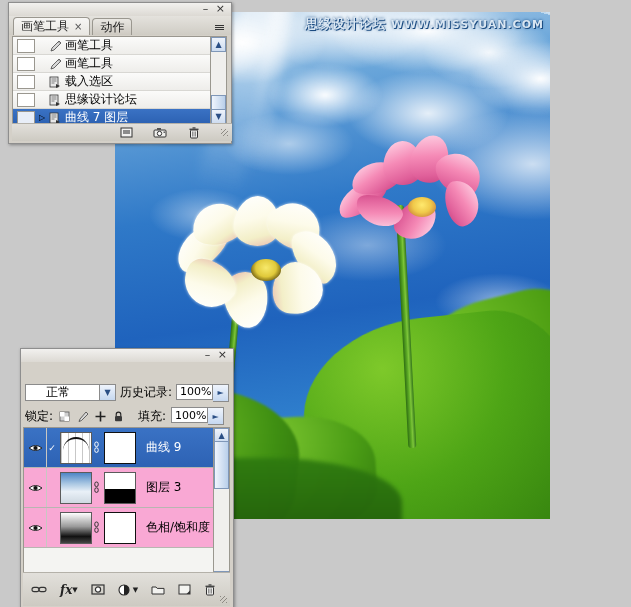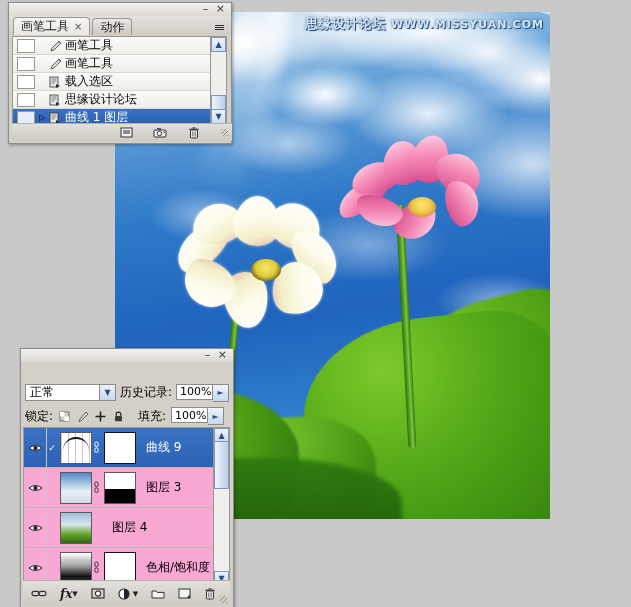--- a/index.html
+++ b/index.html
@@ -209,21 +209,21 @@
 
   
   #layers-panel{left:20px;top:348px;width:212px;height:258px;}
   #layers-modes{
     position:absolute;left:0;top:32px;width:212px;height:23px;
     display:flex;align-items:center;padding:0 4px;box-sizing:border-box;gap:4px;
     background:#d4d0c8;
   }
   .combo{
     width:100px;height:17px;background:#fff;border:1px solid #8b8b8b;
-    display:flex;align-items:center;position:relative;font-size:12px;padding-left:4px;box-sizing:border-box;
+    display:flex;align-items:center;position:relative;font-size:12px;padding-left:20px;box-sizing:border-box;
   }
   .combo .arrow{
     position:absolute;right:0;top:0;width:15px;height:15px;
     background:linear-gradient(180deg,#eff4fc,#c6d8f0);border-left:1px solid #8b8b8b;
     display:flex;align-items:center;justify-content:center;font-size:8px;color:#2b4f85;
   }
   .fieldlabel{font-size:12px;white-space:nowrap;}
   .numfield{
     width:37px;height:16px;background:#fff;border:1px solid #8b8b8b;
     font-size:11px;display:flex;align-items:center;padding-left:3px;box-sizing:border-box;
@@ -270,21 +270,21 @@
   .thumb.mask-white{background:#fff;border:1px solid #111;}
   .thumb.mask-sky{background:linear-gradient(180deg,#fff 0 55%,#000 55% 100%);}
   .chainlink{width:9px;flex:none;display:flex;align-items:center;justify-content:center;font-size:10px;color:#333;}
   .layer-name{padding-left:10px;font-size:12px;white-space:nowrap;}
   .layer-row.selected .layer-name{color:#fff;}
   #layers-scroll{
     position:absolute;right:3px;top:78px;width:15px;height:158px;
     background:#f0efed;border:1px solid #9a978f;
   }
   #layers-bottombar{
-    position:absolute;left:2px;bottom:1px;width:207px;height:26px;
+    position:absolute;left:2px;bottom:1px;width:207px;height:34px;
     display:flex;align-items:center;gap:13px;padding-left:8px;box-sizing:border-box;
     background:linear-gradient(180deg,#e2e0db,#cdcac2);
     border-top:1px solid #b4b1a9;
   }
   .lbtn{height:14px;display:flex;align-items:center;justify-content:center;font-size:11px;color:#222;}
   #layers-bottombar .grip{position:absolute;right:3px;bottom:3px;}
   .partial-row{
     position:absolute;left:2px;bottom:19px;width:192px;height:8px;
     background:#f4f4f2;border-left:1px solid #9a978f;overflow:hidden;
   }
@@ -410,21 +410,21 @@
     <div class="hist-row selected">
       <span class="hist-check"></span>
       <span class="hist-arrow">▷</span>
       <span class="hist-icon">
         <svg width="14" height="12" viewBox="0 0 14 12">
             <rect x="2" y="1" width="8" height="10" fill="#e8e8e8" stroke="#333" stroke-width=".8"></rect>
             <path d="M3.5 3h5M3.5 5h5M3.5 7h3" stroke="#555" stroke-width=".7"></path>
             <path d="M8 8 L12 10 L8 12 Z" fill="#333"></path>
           </svg>
       </span>
-      <span class="hist-label">曲线 1 图层</span>
+      <span class="hist-label">曲线 7 图层</span>
     </div>
   </div>
 
   <div id="history-scroll">
     <div class="sb-btn sb-up">▲</div>
     <div class="sb-thumb" style="top:58px;height:16px;"></div>
     <div class="sb-btn sb-dn">▼</div>
   </div>
 
   <div id="history-bottombar">
@@ -540,31 +540,20 @@
       <span class="chainlink">
         <svg width="7" height="13" viewBox="0 0 7 13">
             <rect x="1.8" y="1" width="3.4" height="4.6" rx="1.7" fill="none" stroke="#333" stroke-width="1"></rect>
             <rect x="1.8" y="6.8" width="3.4" height="4.6" rx="1.7" fill="none" stroke="#333" stroke-width="1"></rect>
           </svg>
       </span>
       <span class="thumb mask-sky"></span>
       <span class="layer-name">图层 3</span>
     </div>
 
-    <div class="layer-row">
-      <span class="eye-cell">
-        <svg width="15" height="10" viewBox="0 0 15 10">
-            <path d="M1 5 Q7.5 0 14 5 Q7.5 10 1 5 Z" fill="#fff" stroke="#222" stroke-width="1"></path>
-            <circle cx="7.5" cy="5" r="2.1" fill="#111"></circle>
-          </svg>
-      </span>
-      <span class="link-cell"></span>
-      <span class="thumb photo"></span>
-      <span class="layer-name" style="padding-left:20px;">图层 4</span>
-    </div>
 
     <div class="layer-row">
       <span class="eye-cell">
         <svg width="15" height="10" viewBox="0 0 15 10">
             <path d="M1 5 Q7.5 0 14 5 Q7.5 10 1 5 Z" fill="#fff" stroke="#222" stroke-width="1"></path>
             <circle cx="7.5" cy="5" r="2.1" fill="#111"></circle>
           </svg>
       </span>
       <span class="link-cell"></span>
       <span class="thumb grad"></span>

